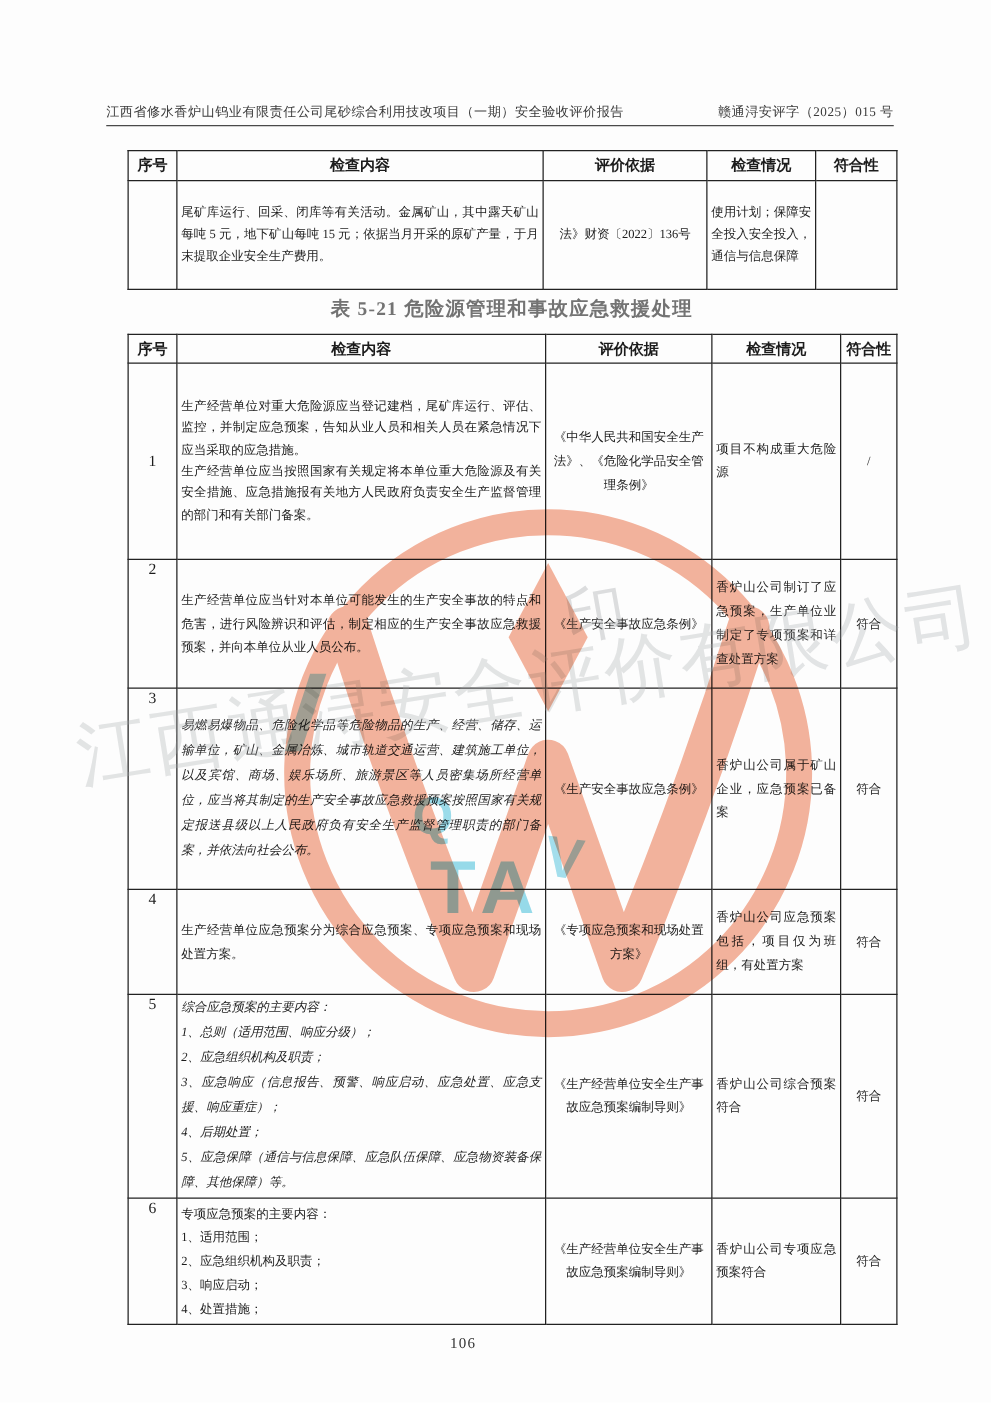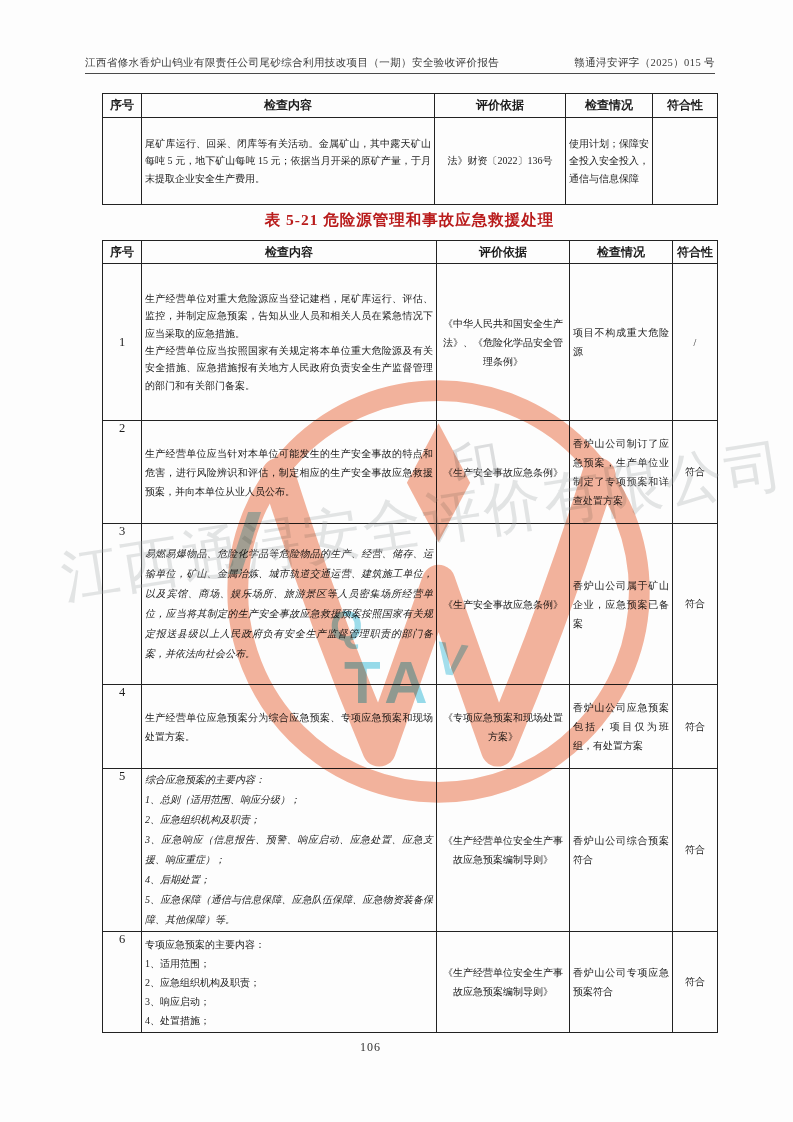--- a/index.html
+++ b/index.html
@@ -1,21 +1,21 @@
 <!DOCTYPE html>
 <html><head>
 <meta charset="utf-8">
 <style>
   html,body{margin:0;padding:0;}
   body{
     width:793px;height:1122px;position:relative;overflow:hidden;
     background:#fdfdfd;color:#1c1c1c;
     font-family:"Liberation Serif","DejaVu Serif",serif;
   }
-  .page{position:absolute;inset:0;}
+  .page{position:absolute;inset:0;margin-top:27px;}
   
   .doc-header{
     position:absolute;left:85px;top:56px;width:630px;
     font-size:10.5px;color:#3a3a3a;letter-spacing:.4px;
     display:flex;justify-content:space-between;align-items:flex-end;
     padding-bottom:3px;border-bottom:1.5px solid #4a4a4a;
   }
   
   table{border-collapse:collapse;table-layout:fixed;}
   .doc-table{position:absolute;left:102px;width:615px;background:transparent;}
@@ -30,21 +30,21 @@
   td.content{text-align:justify;white-space:pre-line;}
   td.basis{text-align:center;white-space:pre-line;line-height:19px;}
   td.situation{text-align:left;white-space:pre-line;line-height:19px;text-align:justify;}
   td.conf{text-align:center;}
   .vtop{vertical-align:top;padding-top:5px;}
   .lh-s{line-height:17.3px;}
   .lh-m{line-height:19px;}
   .lh-l{line-height:20.1px;font-style:italic;}
   .table-title{
     position:absolute;left:102px;top:210px;width:615px;text-align:center;
-    font-weight:bold;font-size:15.5px;letter-spacing:1px;color:#b91c1c;
+    font-weight:bold;font-size:15.5px;letter-spacing:1px;color:#737373;
   }
   .page-number{
     position:absolute;left:0;top:1040px;width:741px;text-align:center;
     font-size:12px;color:#333;letter-spacing:1px;
   }
   
   .wm{position:absolute;pointer-events:none;z-index:5;}
   .wm-company{
     left:62px;top:540px;font-size:58px;letter-spacing:3px;white-space:nowrap;
     color:#a7abae;opacity:.30;transform:rotate(-9deg);transform-origin:left center;

